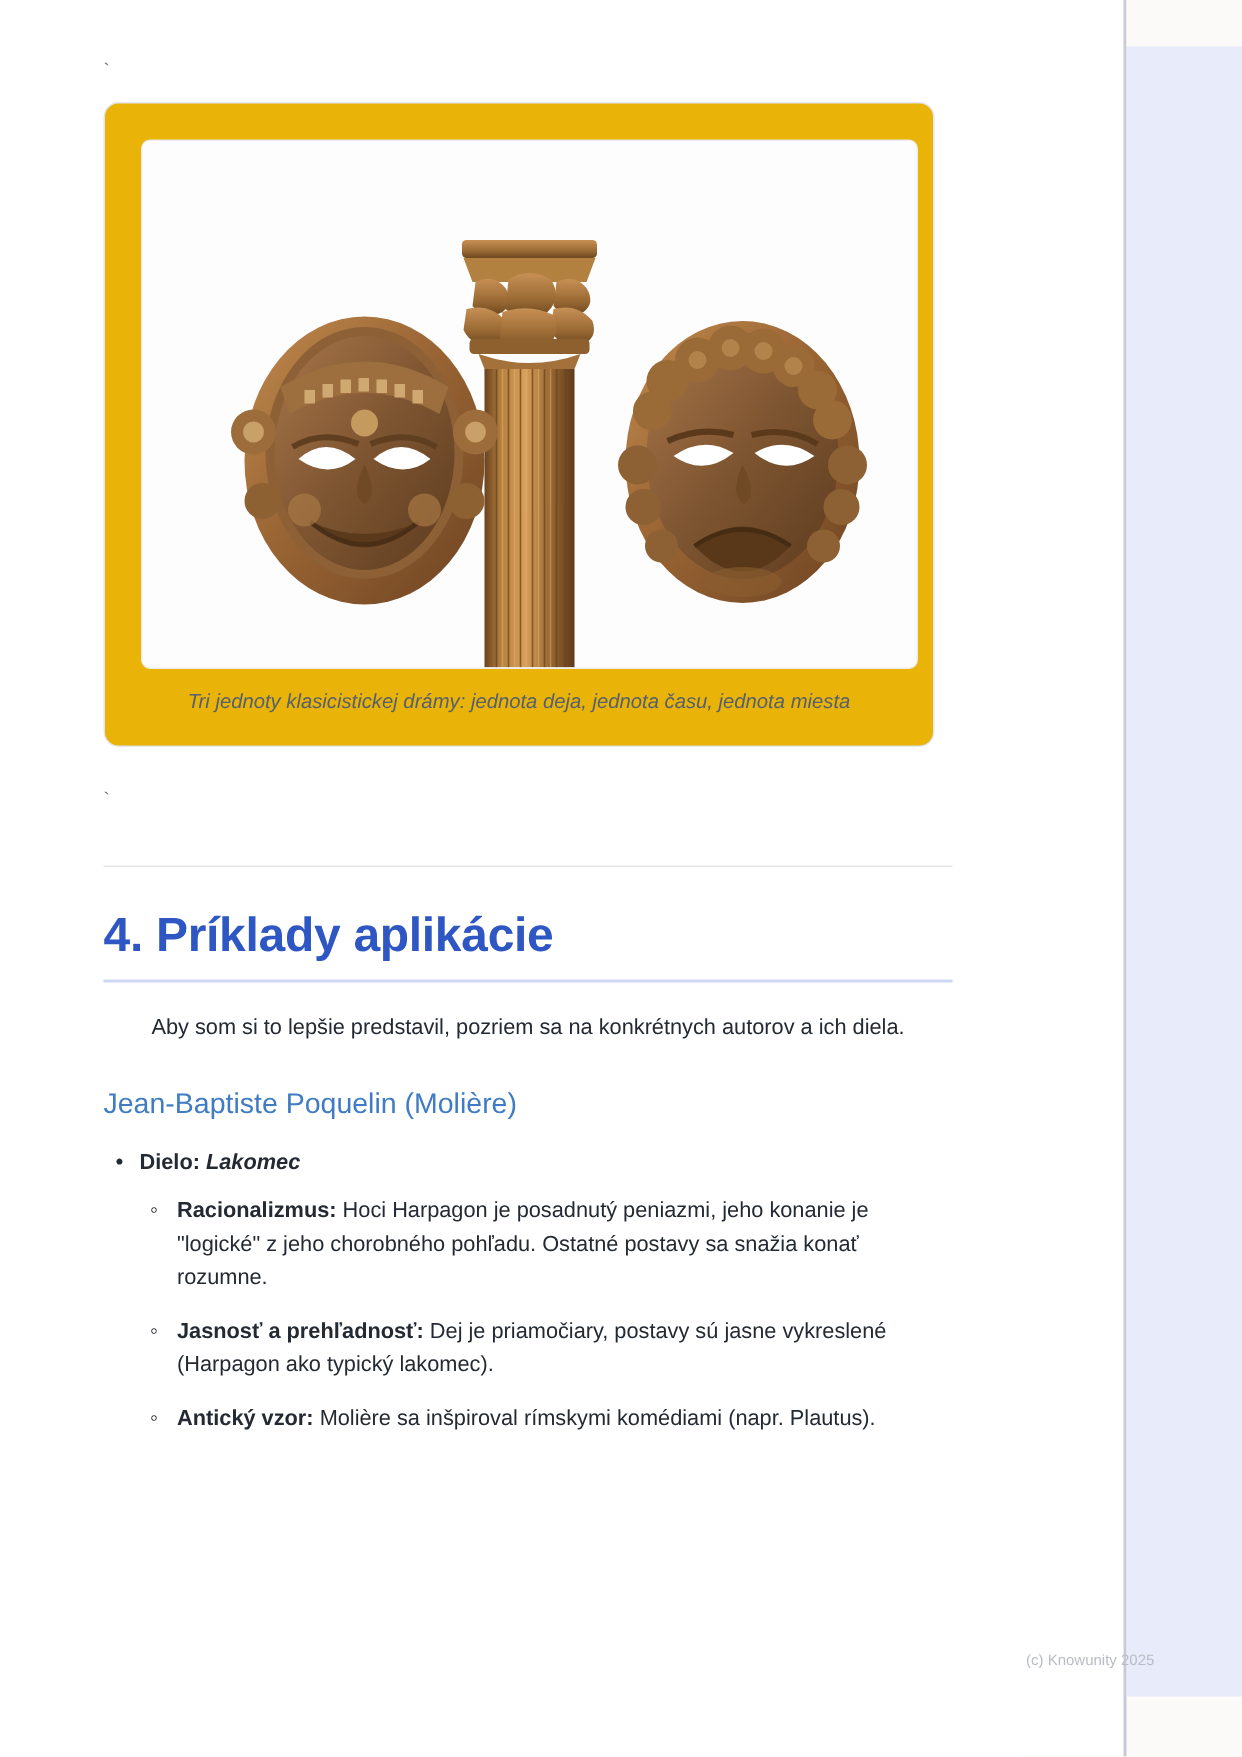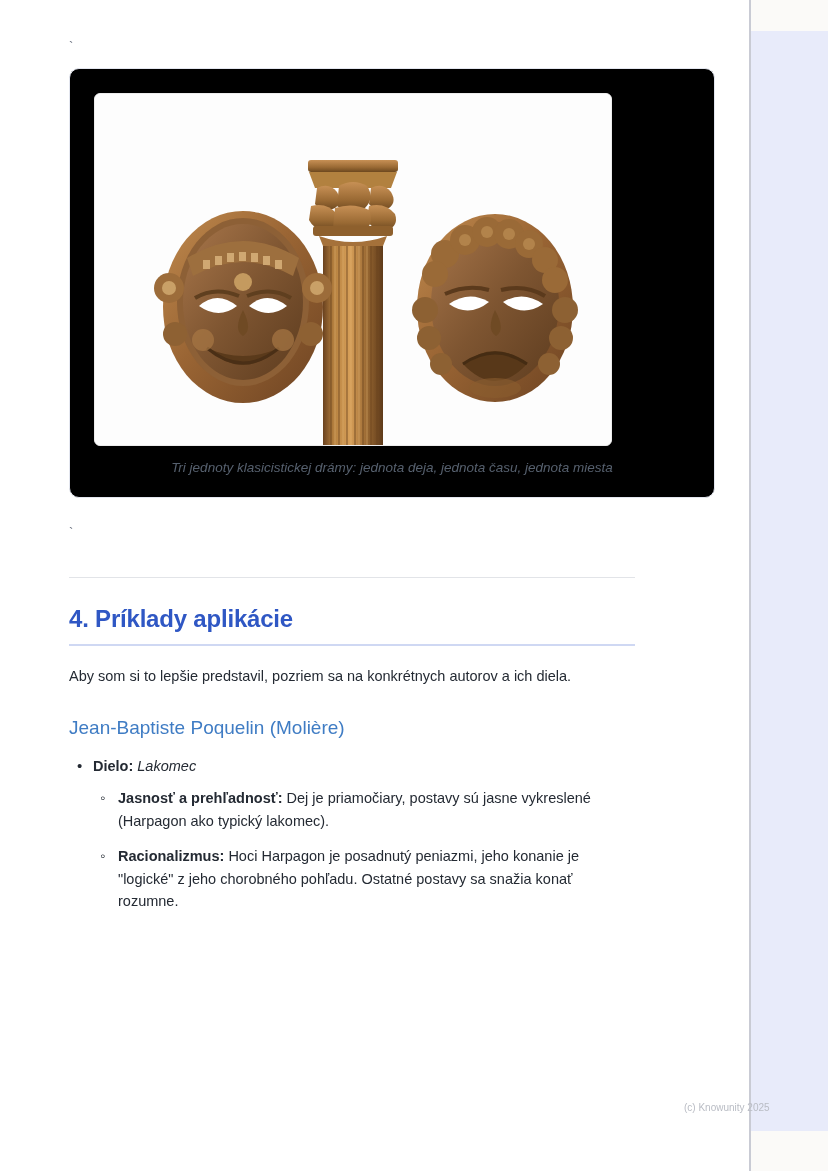--- a/index.html
+++ b/index.html
@@ -58,24 +58,24 @@
     letter-spacing: 0;
   }
   .tick-top { margin-top: 40px; }
   .tick-mid { margin-top: 28px; }
 
   
   .figure-card {
     margin-top: 15px;
     border: 1px solid #e3e6ef;
     border-radius: 10px;
-    background: #000000;
+    background: #eab308;
     padding: 24px 24px 8px 24px;
     box-sizing: border-box;
-    width: 646px;
+    width: 554px;
   }
   .figure-image {
     width: 518px;
     height: 353px;
     border: 1px solid #ececec;
     border-radius: 6px;
     background: #fdfdfd;
     box-sizing: border-box;
     overflow: hidden;
     position: relative;
@@ -89,37 +89,38 @@
     color: #56606e;
   }
 
   .divider {
     margin-top: 38px;
     border-top: 1px solid #e2e4e8;
     width: 566px;
   }
 
   h2.section-title {
-    font-size: 24px;
+    font-size: 32px;
     color: #2f57c4;
     margin: 27px 0 0 0;
     font-weight: bold;
     letter-spacing: -0.2px;
   }
   .title-rule {
     margin-top: 11px;
     border-bottom: 2px solid #cfd8f3;
     width: 566px;
   }
 
   p.lead {
     font-size: 14.5px;
     color: #242a33;
     margin: 20px 0 0 0;
     line-height: 1.5;
+    text-align: center;
   }
 
   h3.author {
     font-size: 19px;
     color: #3f7cc4;
     margin: 29px 0 0 0;
     font-weight: normal;
   }
 
   ul.outer {
@@ -158,21 +159,21 @@
   }
   ul.inner > li.sub::before {
     content: "◦";
     position: absolute;
     left: 7px;
     top: -1px;
     font-size: 15px;
     color: #242a33;
   }
   b { font-weight: bold; }
-  i { font-style: italic; }
+  i { font-style: italic; font-weight: bold; }
 
   .watermark {
     position: absolute;
     left: 684px;
     top: 1102px;
     font-size: 10px;
     color: #b9bcc4;
     white-space: nowrap;
   }
 </style>
@@ -342,24 +343,27 @@
 
     <p class="lead">Aby som si to lepšie predstavil, pozriem sa na konkrétnych autorov a ich diela.</p>
 
     <h3 class="author">Jean-Baptiste Poquelin (Molière)</h3>
 
     <ul class="outer">
       <li class="bullet">
         <b>Dielo:</b><i> Lakomec</i>
         <ul class="inner">
           <li class="sub">
+            <b>Racionalizmus:</b><span> Hoci Harpagon je posadnutý peniazmi, jeho konanie je "logické" z jeho chorobného pohľadu. Ostatné postavy sa snažia konať rozumne.</span>
+          </li>
+          <li class="sub">
             <b>Jasnosť a prehľadnosť:</b><span> Dej je priamočiary, postavy sú jasne vykreslené (Harpagon ako typický lakomec).</span>
           </li>
           <li class="sub">
-            <b>Racionalizmus:</b><span> Hoci Harpagon je posadnutý peniazmi, jeho konanie je "logické" z jeho chorobného pohľadu. Ostatné postavy sa snažia konať rozumne.</span>
+            <b>Antický vzor:</b><span> Molière sa inšpiroval rímskymi komédiami (napr. Plautus).</span>
           </li>
         </ul>
       </li>
     </ul>
 
   </div>
 </div>
 
 <div class="page-edge"></div>
 <div class="right-rail-top"></div>

